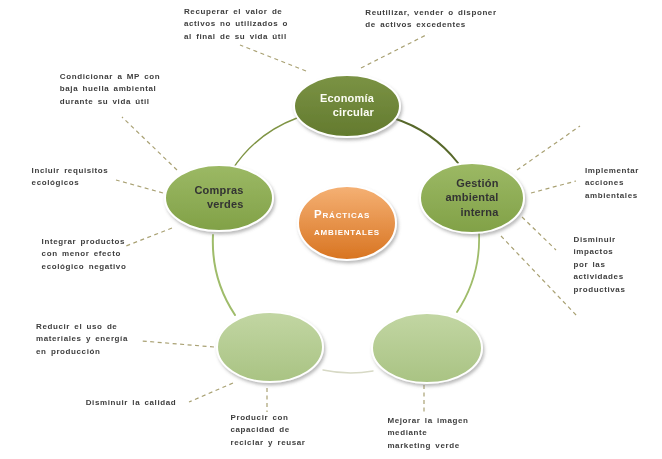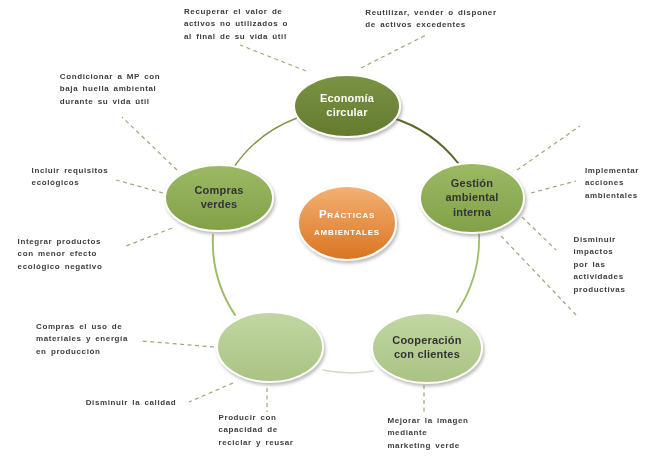--- a/index.html
+++ b/index.html
@@ -21,33 +21,32 @@
     font-size: 8px;
     font-weight: 700;
     line-height: 1.55;
     letter-spacing: 0.6px;
     word-spacing: 1.5px;
     color: #3d3d3d;
   }
   .node-label {
     position: absolute;
     transform: translate(-50%, -50%);
-    text-align: center;
+    text-align: right;
     white-space: pre-line;
     font-size: 11px;
     font-weight: 700;
     line-height: 1.3;
     letter-spacing: 0.2px;
     color: #333333;
   }
   .node-label.light { color: #fdfdf5; }
   .center-label {
     position: absolute;
     transform: translate(-50%, -50%);
-    text-align: center;
     white-space: pre-line;
     font-size: 11.5px;
     font-weight: 700;
     line-height: 1.45;
     letter-spacing: 0.8px;
     font-variant: small-caps;
     color: #ffffff;
   }
   .dash {
     stroke: #a9a173;
@@ -114,43 +113,41 @@
     <ellipse class="node" cx="347" cy="223" rx="49" ry="37" fill="url(#gOrange)" filter="url(#soft)"></ellipse>
   </svg>
 
   <div class="node-label light" style="left:347px; top:105px">Economía
 circular</div>
   <div class="node-label" style="left:219px; top:197px">Compras
 verdes</div>
   <div class="node-label" style="left:472px; top:197px">Gestión
 ambiental
 interna</div>
-  <div class="node-label" style="left:427px; top:347px">Cooperación
-con clientes</div>
   <div class="center-label" style="left:347px; top:223px">Prácticas
 ambientales</div>
 
   <div class="ann" style="left:236px; top:6px">Recuperar el valor de
 activos no utilizados o
 al final de su vida útil</div>
   <div class="ann" style="left:431px; top:7px">Reutilizar, vender o disponer
 de activos excedentes</div>
   <div class="ann" style="left:110px; top:71px">Condicionar a MP con
 baja huella ambiental
 durante su vida útil</div>
   <div class="ann" style="left:70px;  top:165px">Incluir requisitos
 ecológicos</div>
-  <div class="ann" style="left:60px;  top:236px">Integrar productos
+  <div class="ann" style="left:84px;  top:236px">Integrar productos
 con menor efecto
 ecológico negativo</div>
-  <div class="ann" style="left:82px;  top:321px">Compras el uso de
+  <div class="ann" style="left:82px;  top:321px">Reducir el uso de
 materiales y energía
 en producción</div>
   <div class="ann" style="left:131px; top:397px">Disminuir la calidad</div>
-  <div class="ann" style="left:256px; top:412px">Producir con
+  <div class="ann" style="left:268px; top:412px">Producir con
 capacidad de
 reciclar y reusar</div>
   <div class="ann" style="left:428px; top:415px">Mejorar la imagen
 mediante
 marketing verde</div>
   <div class="ann" style="left:612px; top:165px">Implementar
 acciones
 ambientales</div>
   <div class="ann" style="left:603px; top:234px">Disminuir impactos
 por las actividades

